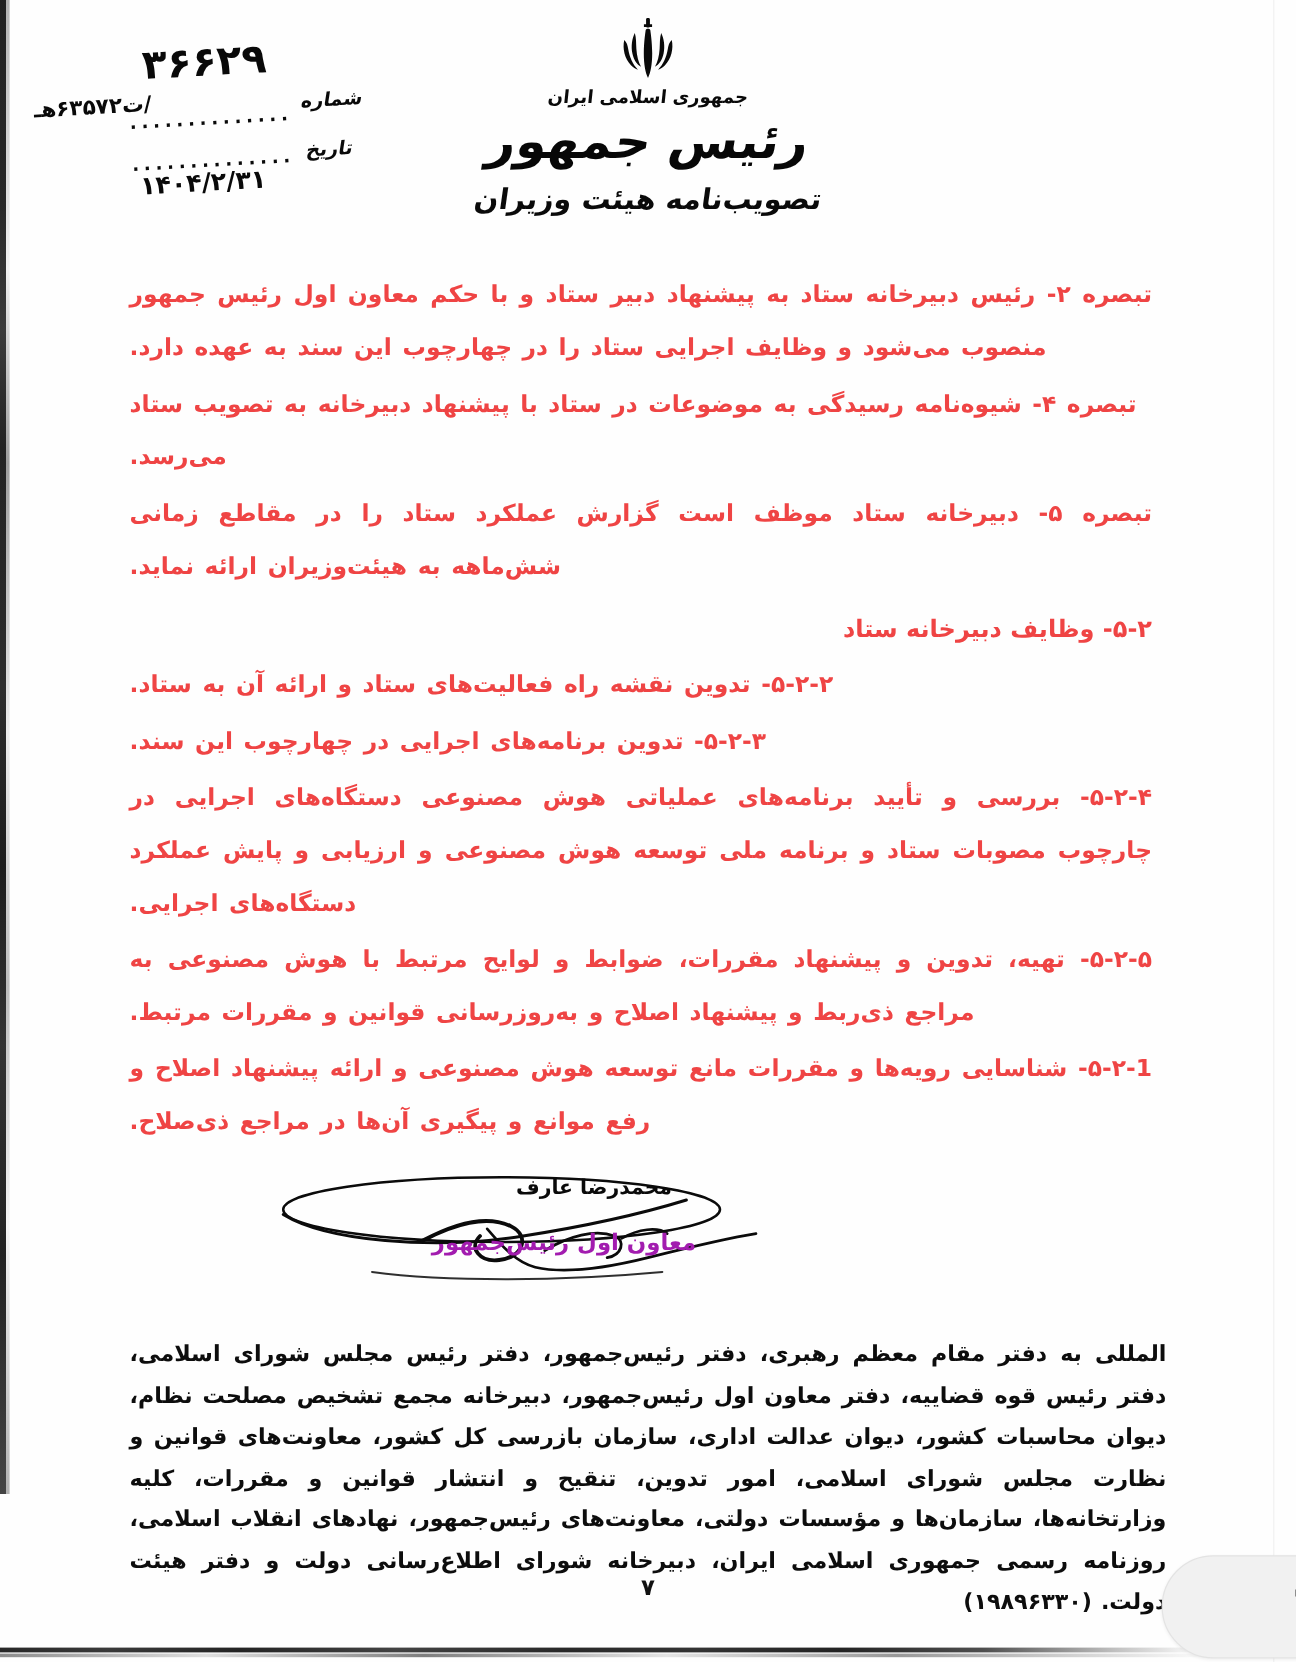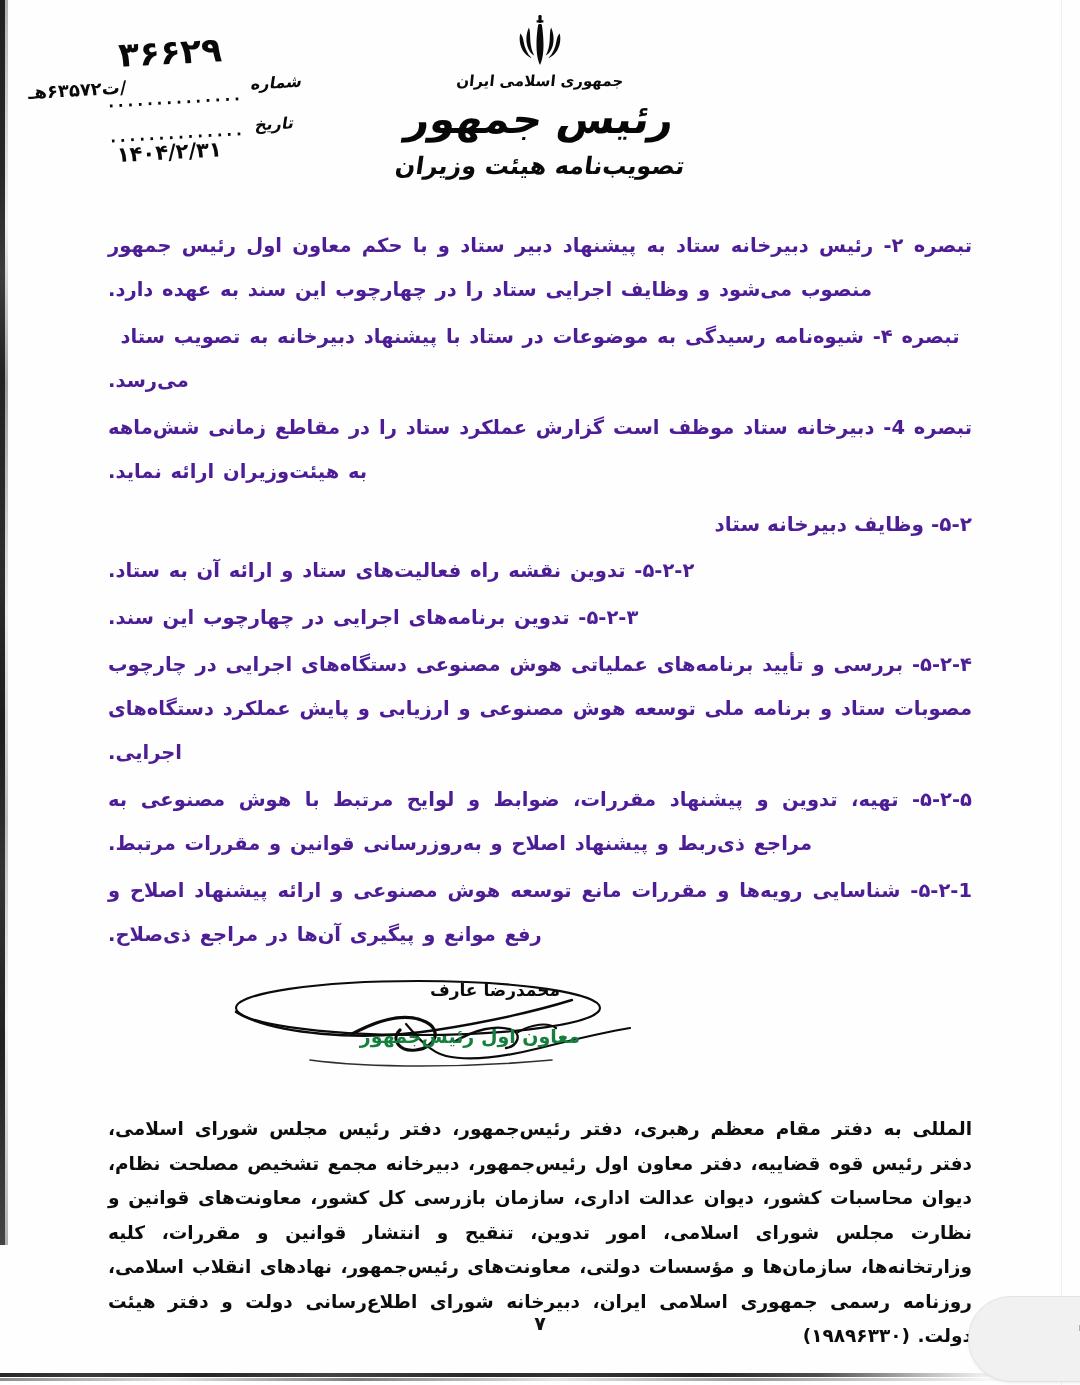--- a/index.html
+++ b/index.html
@@ -198,37 +198,37 @@
     font-size: 21px;
     font-weight: 700;
     letter-spacing: 2px;
     direction: rtl;
   }
 
   
   .doc-body {
     position: absolute;
     top: 224px;
-    right: 108px;
+    right: 120px;
     left: 108px;
     direction: rtl;
     text-align: justify;
-    color: #4c1d95;
+    color: #ef4444;
   }
 
   .para {
     font-size: 19.5px;
     line-height: 44px;
     margin: 0 0 3px 0;
     text-align: justify;
     text-align-last: left;
     word-spacing: 2px;
     font-weight: 600;
   }
-  .para.short { text-align: center; }
+  .para.short { text-align: left; }
 
   .section-head {
     font-size: 20px;
     font-weight: 900;
     line-height: 44px;
     margin: 8px 0 3px 0;
     letter-spacing: -.2px;
   }
 
   
@@ -250,21 +250,21 @@
     letter-spacing: -.2px;
     z-index: 3;
     margin-left: 28px;
   }
   .sig-title {
     position: absolute;
     top: 57px;
     right: 500px;
     font-size: 19px;
     font-weight: 700;
-    color: #15803d;
+    color: #a21caf;
     z-index: 3;
   }
   .sig-ink {
     position: absolute;
     top: -4px;
     right: 440px;
     width: 440px;
     height: 120px;
     z-index: 2;
     pointer-events: none;
@@ -365,21 +365,21 @@
       </div>
     </div>
 
     <div class="doc-body">
 
       <p class="para">تبصره ۲- رئیس دبیرخانه ستاد به پیشنهاد دبیر ستاد و با حکم معاون اول رئیس جمهور منصوب می‌شود و وظایف اجرایی ستاد را در چهارچوب این سند به عهده دارد.</p>
 
 
       <p class="para short">تبصره ۴- شیوه‌نامه رسیدگی به موضوعات در ستاد با پیشنهاد دبیرخانه به تصویب ستاد می‌رسد.</p>
 
-      <p class="para">تبصره 4- دبیرخانه ستاد موظف است گزارش عملکرد ستاد را در مقاطع زمانی شش‌ماهه به هیئت‌وزیران ارائه نماید.</p>
+      <p class="para">تبصره ۵- دبیرخانه ستاد موظف است گزارش عملکرد ستاد را در مقاطع زمانی شش‌ماهه به هیئت‌وزیران ارائه نماید.</p>
 
       <p class="section-head">۵-۲- وظایف دبیرخانه ستاد</p>
 
 
       <p class="para short">۵-۲-۲- تدوین نقشه راه فعالیت‌های ستاد و ارائه آن به ستاد.</p>
 
       <p class="para short">۵-۲-۳- تدوین برنامه‌های اجرایی در چهارچوب این سند.</p>
 
       <p class="para">۵-۲-۴- بررسی و تأیید برنامه‌های عملیاتی هوش مصنوعی دستگاه‌های اجرایی در چارچوب مصوبات ستاد و برنامه ملی توسعه هوش مصنوعی و ارزیابی و پایش عملکرد دستگاه‌های اجرایی.</p>
 

